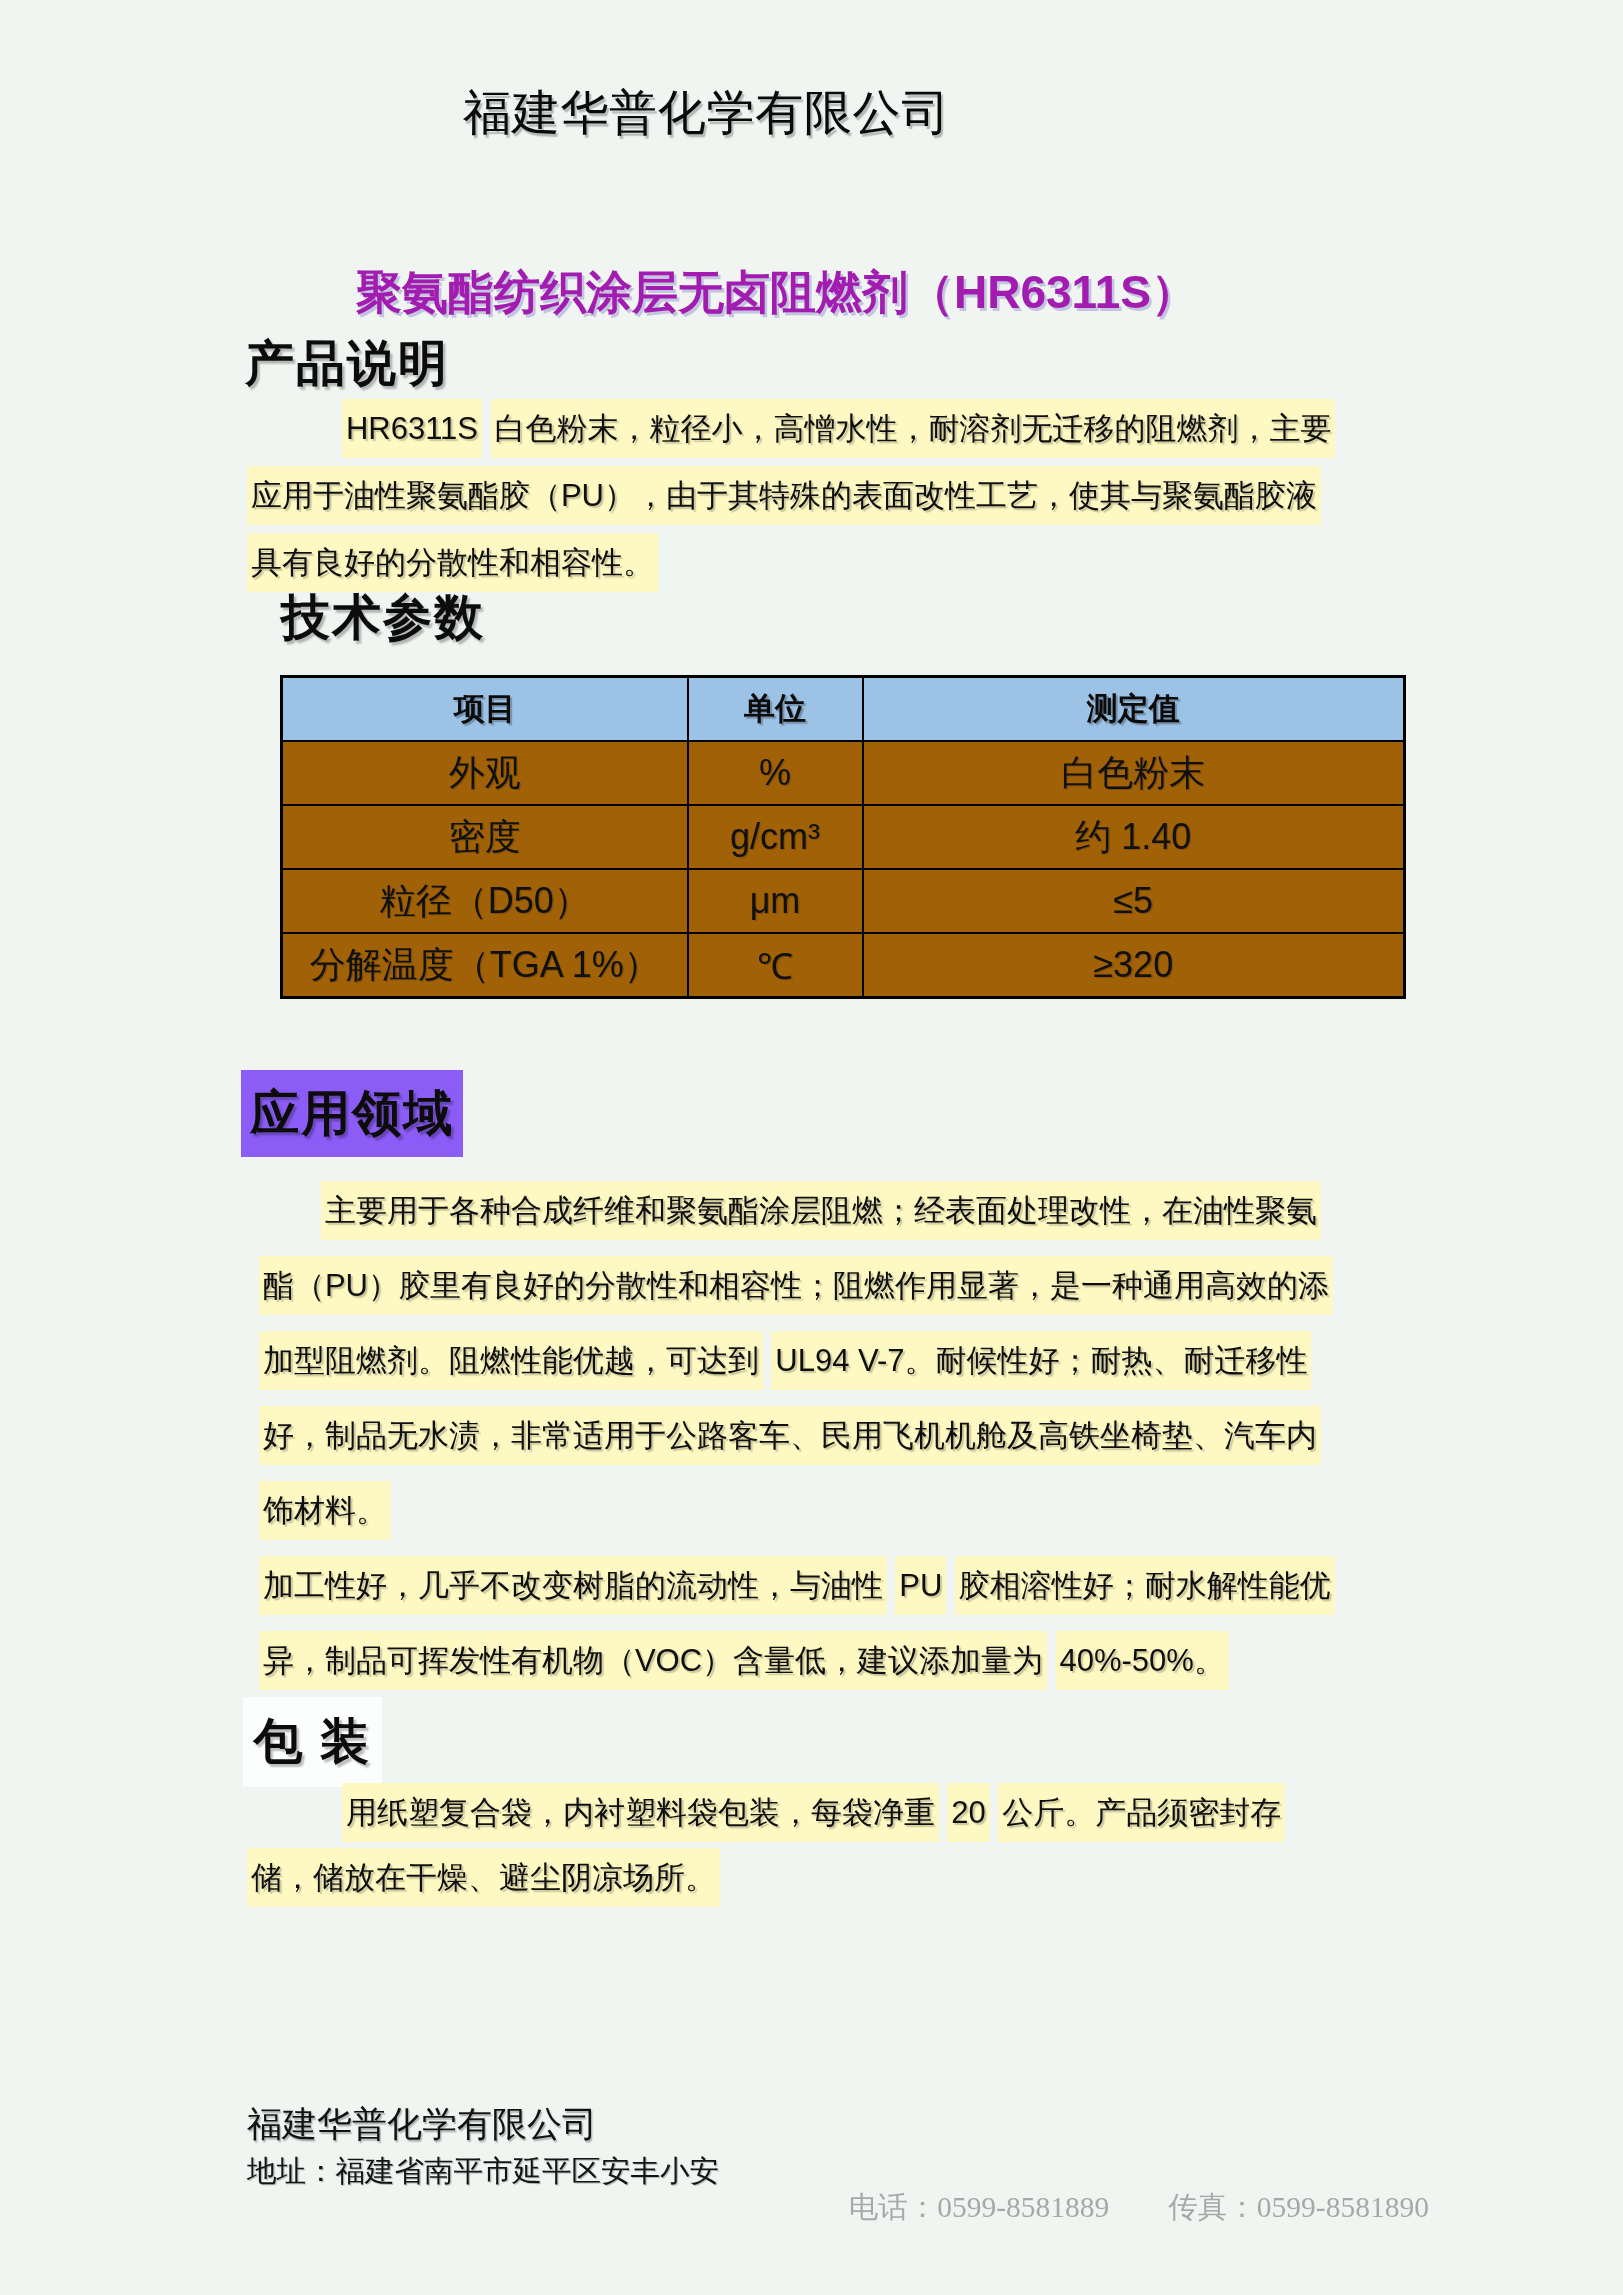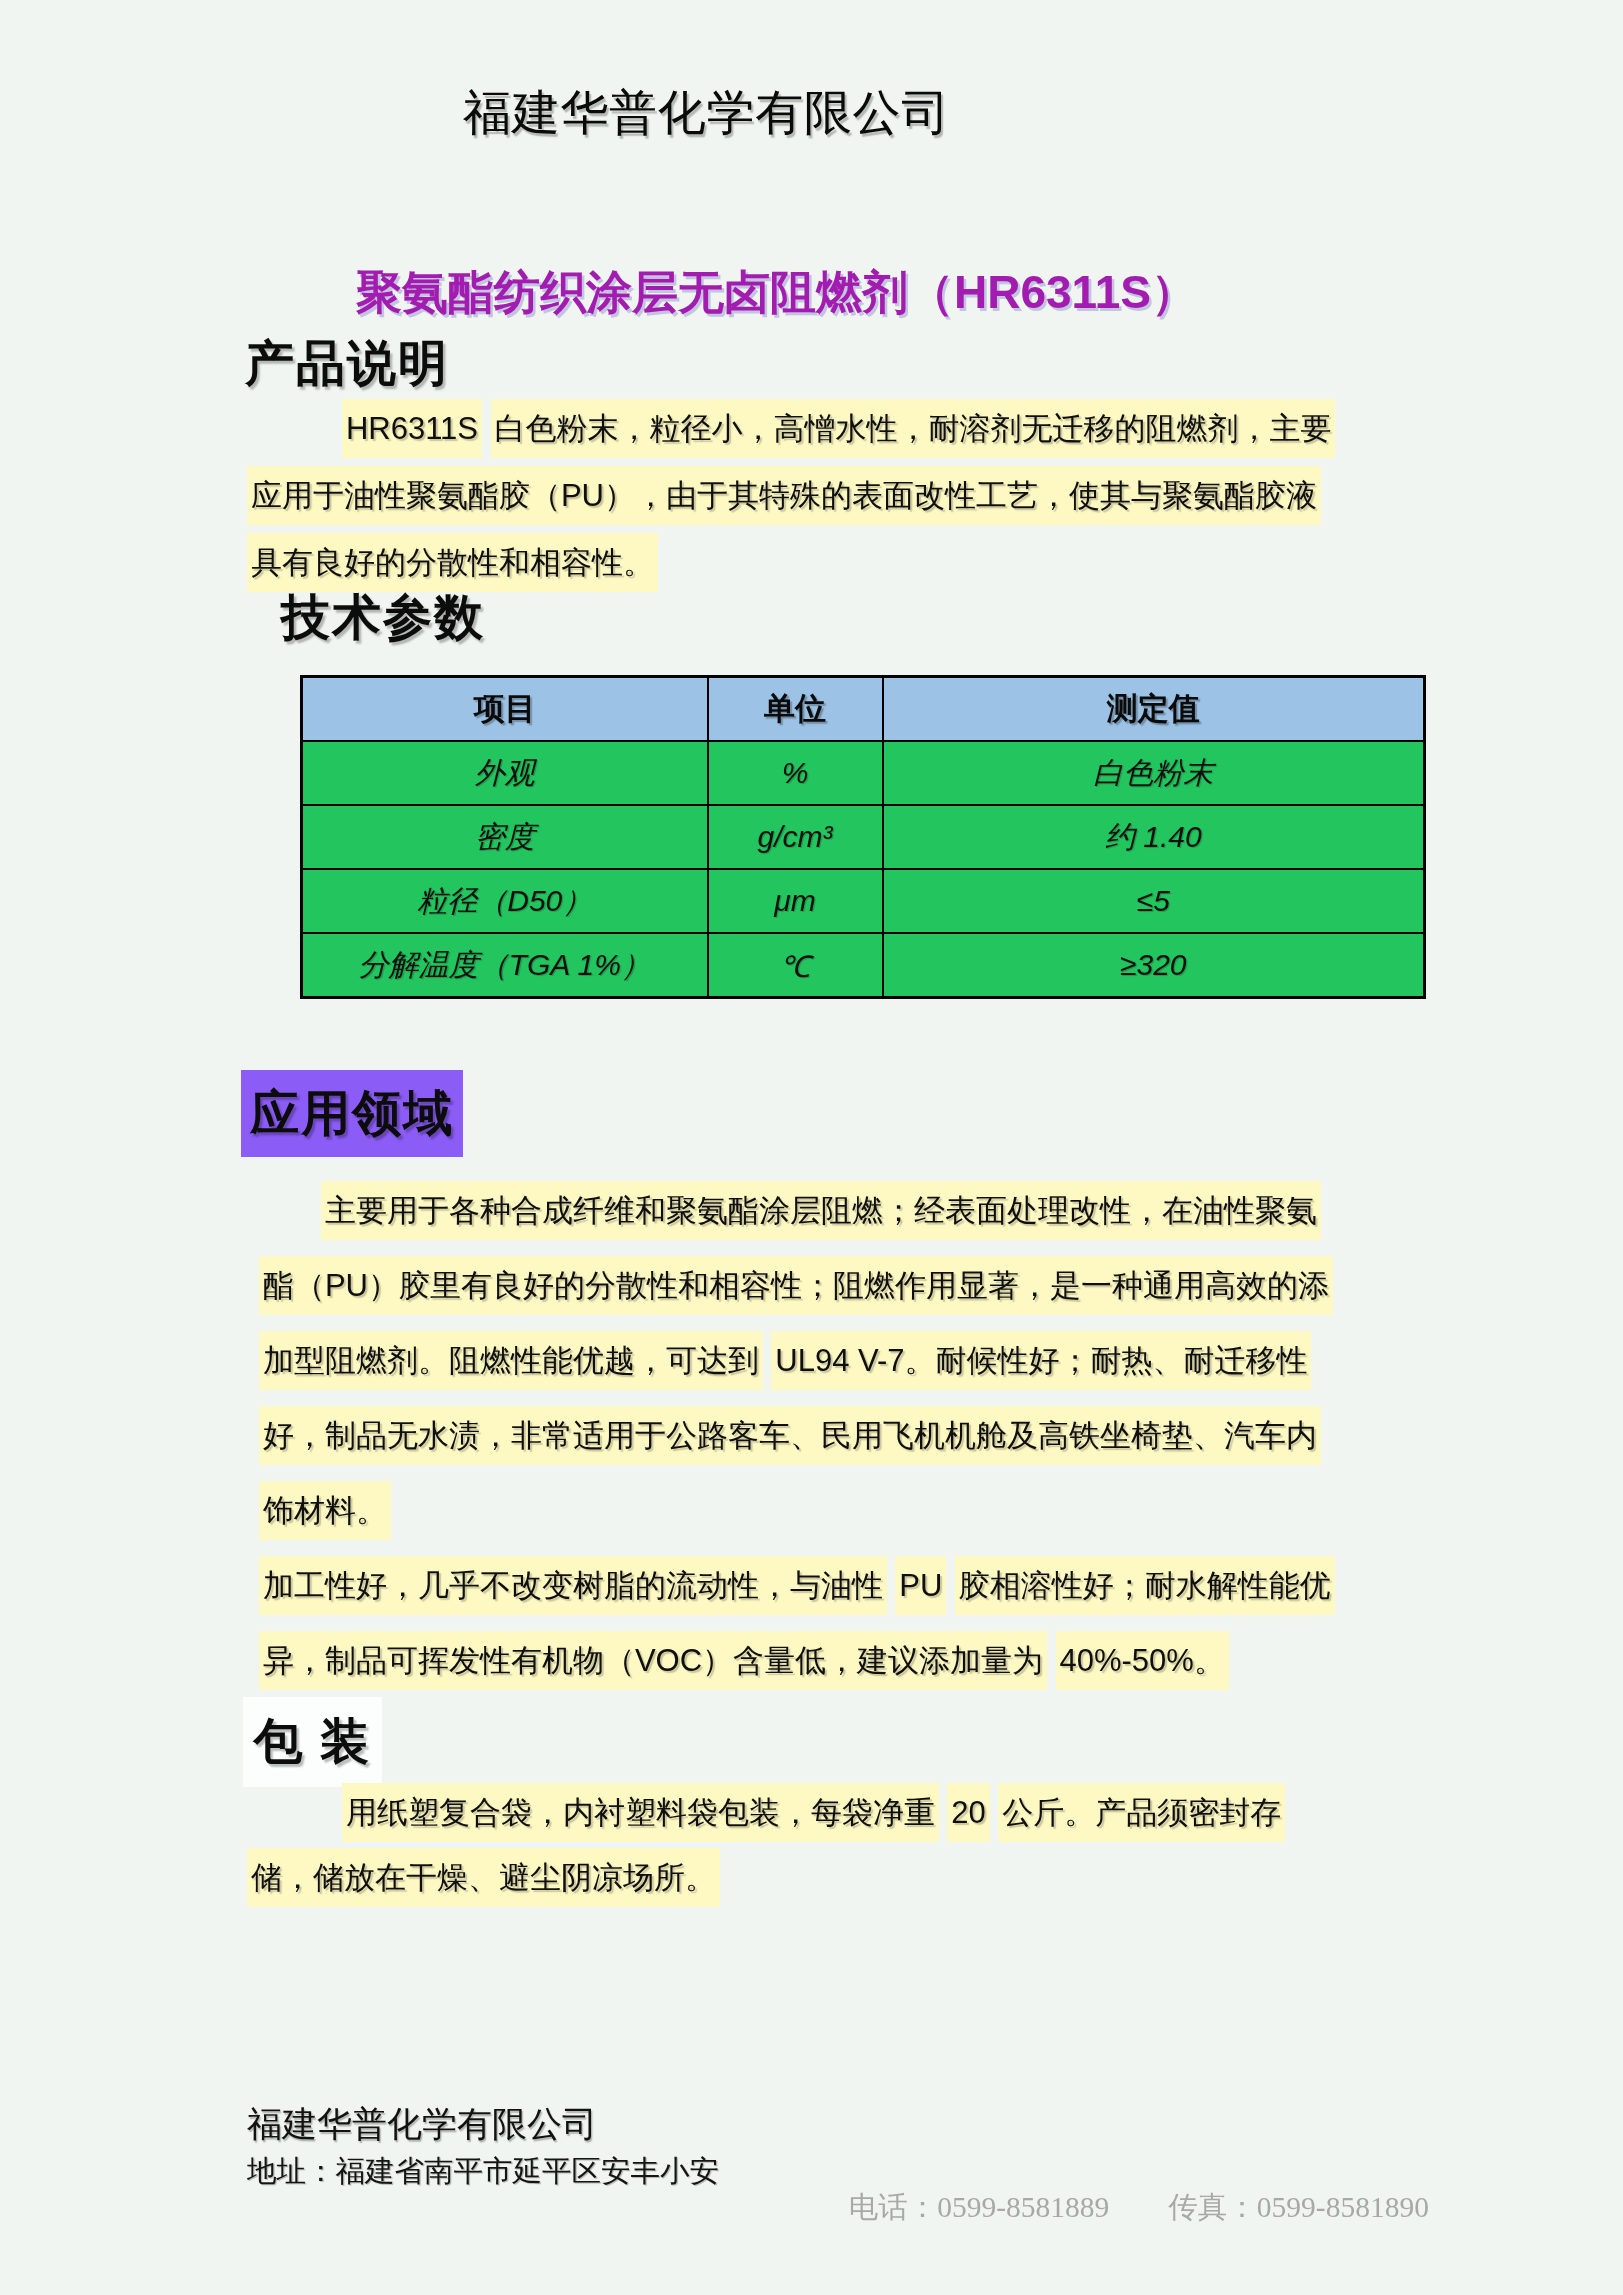--- a/index.html
+++ b/index.html
@@ -85,45 +85,43 @@
 
   
   .tech-table {
     position: absolute;
     left: 280px;
     top: 675px;
     width: 1123px;
     border-collapse: collapse;
     border: 3.9px solid #000;
     table-layout: fixed;
-    margin-left: 20px;
   }
   .tech-table th, .tech-table td {
     border: 2.6px solid #000;
     text-align: center;
     vertical-align: middle;
     overflow: hidden;
     white-space: pre;
   }
   .tech-table th {
     height: 60px;
     background: #9cc2e5;
     font-size: 31px;
     font-weight: 700;
     color: #0b0b0b;
     text-shadow: 2px 2px 1.3px rgba(0,0,0,0.28);
   }
   .tech-table td {
     height: 60px;
-    background: #22c55e;
-    font-size: 30px;
+    background: #a16207;
+    font-size: 36px;
     font-weight: 400;
     color: #101010;
     text-shadow: 1.3px 1.3px 0.7px rgba(0,0,0,0.20);
-    font-style: italic;
   }
 
   
   .footer-company {
     position: absolute;
     left: 247px;
     top: 2101px;
     font-family: "Liberation Serif", serif;
     font-size: 35px;
     color: #121212;

